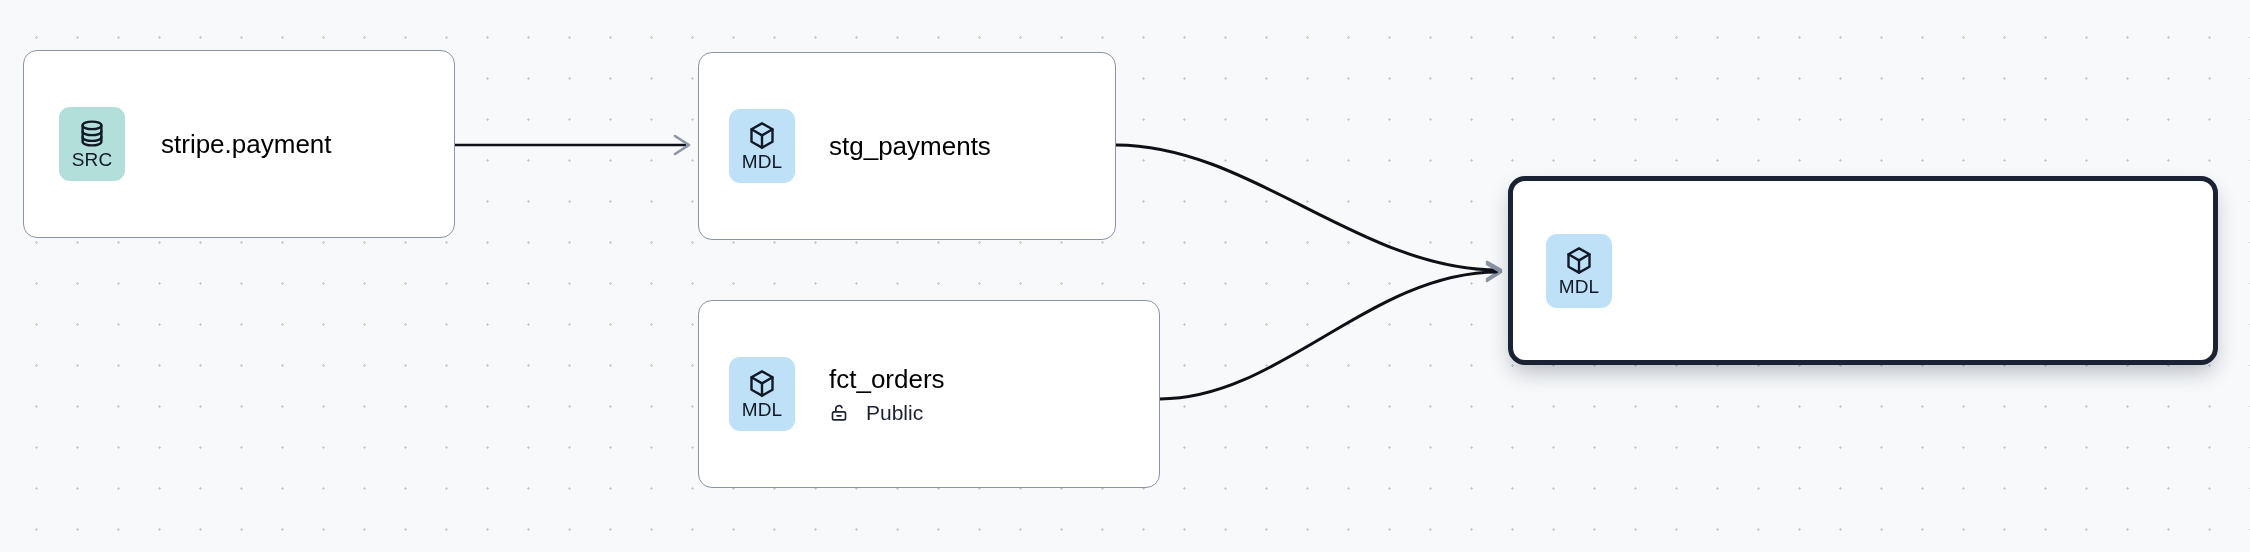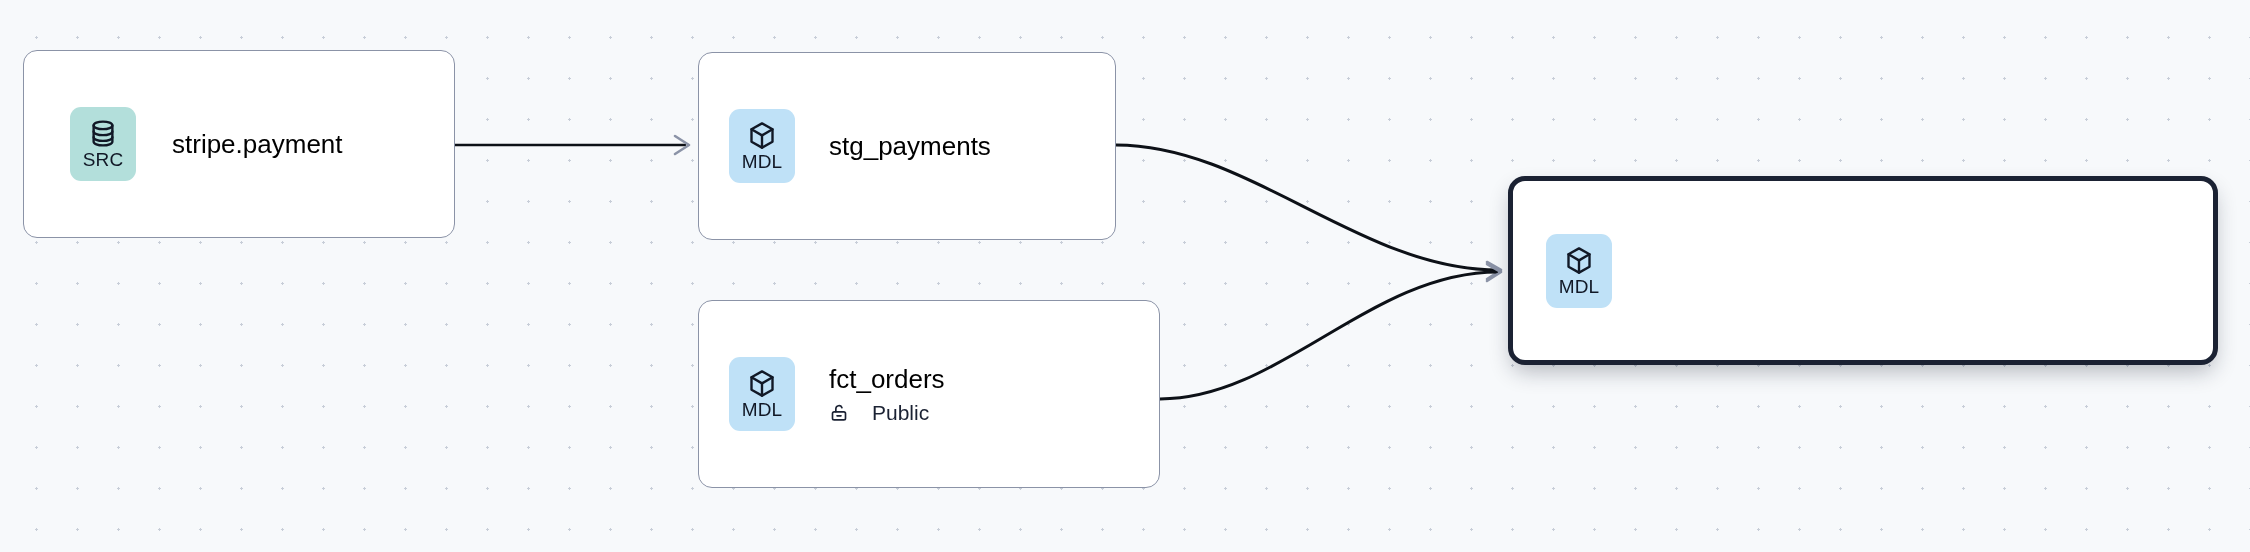--- a/index.html
+++ b/index.html
@@ -87,30 +87,30 @@
     font-size: 26px;
     line-height: 30px;
     color: #000000;
     white-space: nowrap;
     font-family: "Liberation Sans", sans-serif;
   }
 
   .node-meta {
     display: flex;
     align-items: center;
-    gap: 23px;
+    gap: 17px;
     font-size: 21px;
     line-height: 24px;
     color: #1b2233;
     white-space: nowrap;
   }
   .node-meta svg { display: block; flex: 0 0 auto; }
 
   
-  #node-source      { left: 23px;   top: 50px;  width: 432px; height: 188px; padding-left: 46px; gap: 36px; }
+  #node-source      { left: 23px;   top: 50px;  width: 432px; height: 188px; padding-left: 35px; gap: 36px; }
   #node-stg         { left: 698px;  top: 52px;  width: 418px; height: 188px; padding-left: 30px; gap: 34px; }
   #node-fct         { left: 698px;  top: 300px; width: 462px; height: 188px; padding-left: 30px; gap: 34px; }
   #node-agg         { left: 1508px; top: 176px; width: 710px; height: 189px; padding-left: 33px; gap: 36px; }
 </style>
 </head>
 <body>
 
 <div id="canvas">
 
   <svg id="edges" viewBox="0 0 2250 552" width="2250" height="552">

